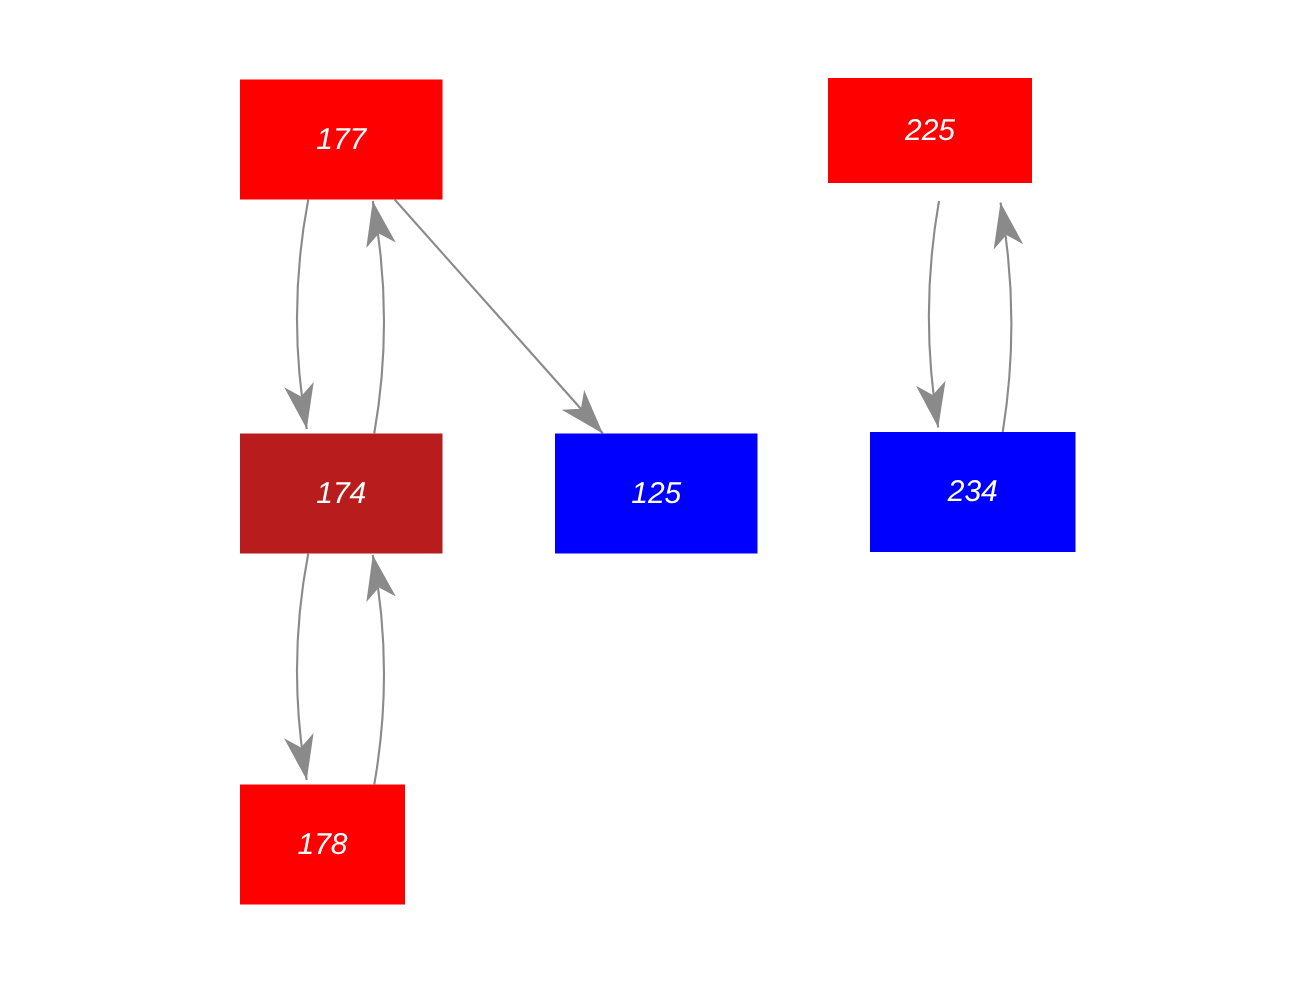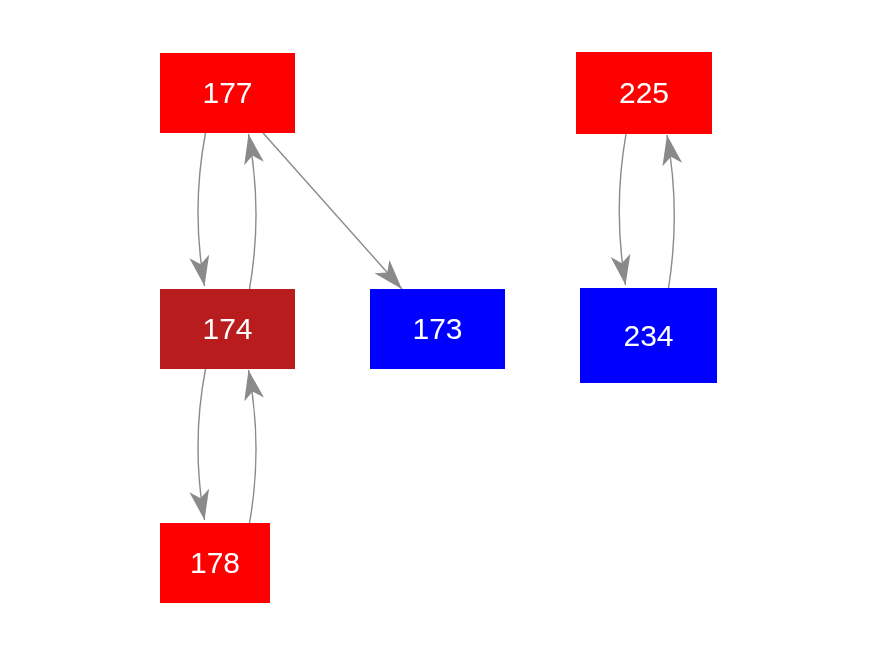--- a/index.html
+++ b/index.html
@@ -28,23 +28,24 @@
   }
   .node {
     position: absolute;
     display: flex;
     align-items: center;
     justify-content: center;
     box-sizing: border-box;
   }
   .node-label {
     color: #ffffff;
-    font-size: 30px;
+    font-size: 20px;
     line-height: 1;
     user-select: none;
+    font-style: italic;
   }
 </style>
 </head>
 <body>
 
 <div id="graph-canvas">
   <svg id="edges-layer" width="875" height="656" viewBox="0 0 875 656" xmlns="http://www.w3.org/2000/svg">
     <defs>
       <marker id="arrowhead" viewBox="0 0 31 22" markerWidth="31" markerHeight="22" markerUnits="userSpaceOnUse" refX="30" refY="11" orient="auto">
         <path d="M30,11 L0,1 L8,11 L0,21 Z" fill="#8a8a8a"></path>
@@ -54,28 +55,28 @@
       <path d="M 249.5 289 Q 263 211.5 248.5 134" fill="none" stroke="#8a8a8a" stroke-width="1.4" marker-end="url(#arrowhead)"></path>
       <path d="M 263.09322033898303 133 Q 332.5 211 401.90677966101697 289" fill="none" stroke="#8a8a8a" stroke-width="1.4" marker-end="url(#arrowhead)"></path>
       <path d="M 205.5 369 Q 191 444.5 204.5 520" fill="none" stroke="#8a8a8a" stroke-width="1.4" marker-end="url(#arrowhead)"></path>
       <path d="M 249.5 523 Q 263 446.5 248.5 370" fill="none" stroke="#8a8a8a" stroke-width="1.4" marker-end="url(#arrowhead)"></path>
       <path d="M 626 134 Q 612.75 209.5 625.5 285" fill="none" stroke="#8a8a8a" stroke-width="1.4" marker-end="url(#arrowhead)"></path>
       <path d="M 668.5 288 Q 680.75 211.5 667 135" fill="none" stroke="#8a8a8a" stroke-width="1.4" marker-end="url(#arrowhead)"></path>
     </svg>
 <div class="node" style="left: 160px; top: 53px; width: 135px; height: 80px; background: rgb(255, 0, 0);">
     <span class="node-label" style="color: rgb(255, 255, 255);">177</span>
   </div>
-    <div class="node" style="left: 576px; top: 52px; width: 136px; height: 82px; background: rgb(255, 0, 0); justify-content: center;">
+    <div class="node" style="left: 552px; top: 52px; width: 136px; height: 70px; background: rgb(255, 0, 0); justify-content: center;">
     <span class="node-label" style="color: rgb(255, 255, 255);">225</span>
   </div>
     <div class="node" style="left: 160px; top: 289px; width: 135px; height: 80px; background: #b91c1c;">
     <span class="node-label" style="color: rgb(255, 255, 255);">174</span>
   </div>
     <div class="node" style="left: 370px; top: 289px; width: 135px; height: 80px; background: rgb(0, 0, 255);">
-    <span class="node-label" style="color: rgb(255, 255, 255);">173</span>
+    <span class="node-label" style="color: rgb(255, 255, 255);">125</span>
   </div>
-    <div class="node" style="left: 580px; top: 288px; width: 137px; height: 95px; background: rgb(0, 0, 255);">
+    <div class="node" style="left: 580px; top: 288px; width: 137px; height: 80px; background: rgb(0, 0, 255);">
     <span class="node-label" style="color: rgb(255, 255, 255);">234</span>
   </div>
     <div class="node" style="left: 160px; top: 523px; width: 110px; height: 80px; background: rgb(255, 0, 0);">
     <span class="node-label" style="color: rgb(255, 255, 255);">178</span>
   </div>
   </div>
 
 </body></html>

